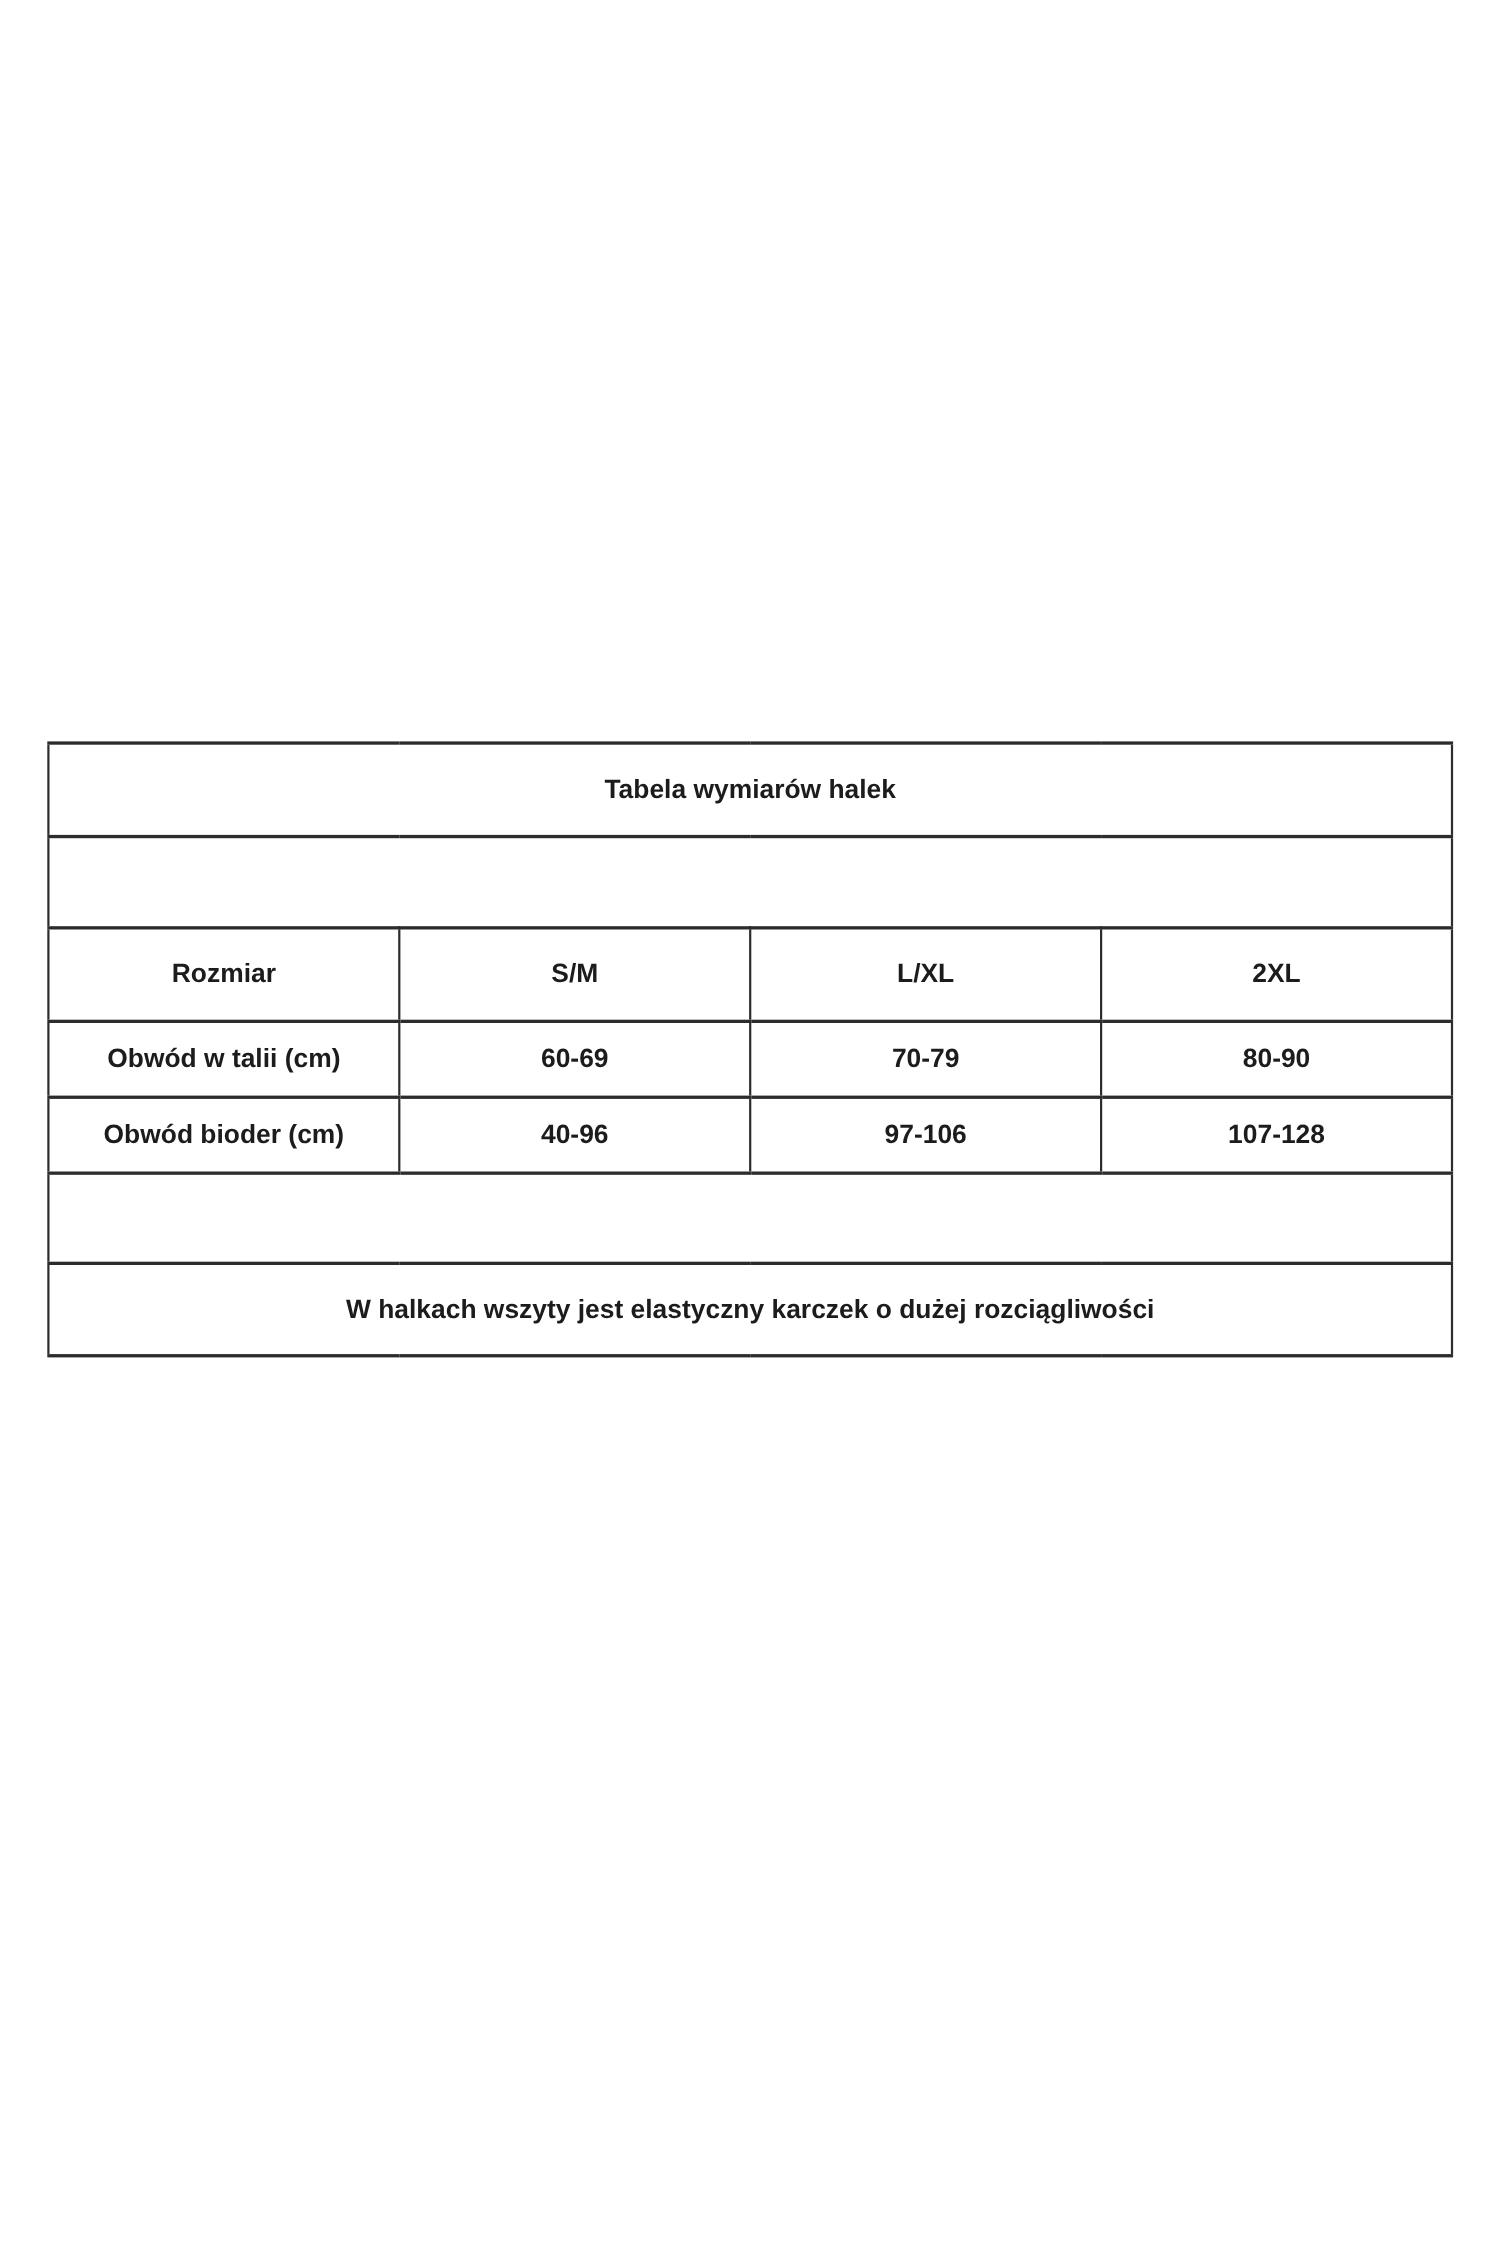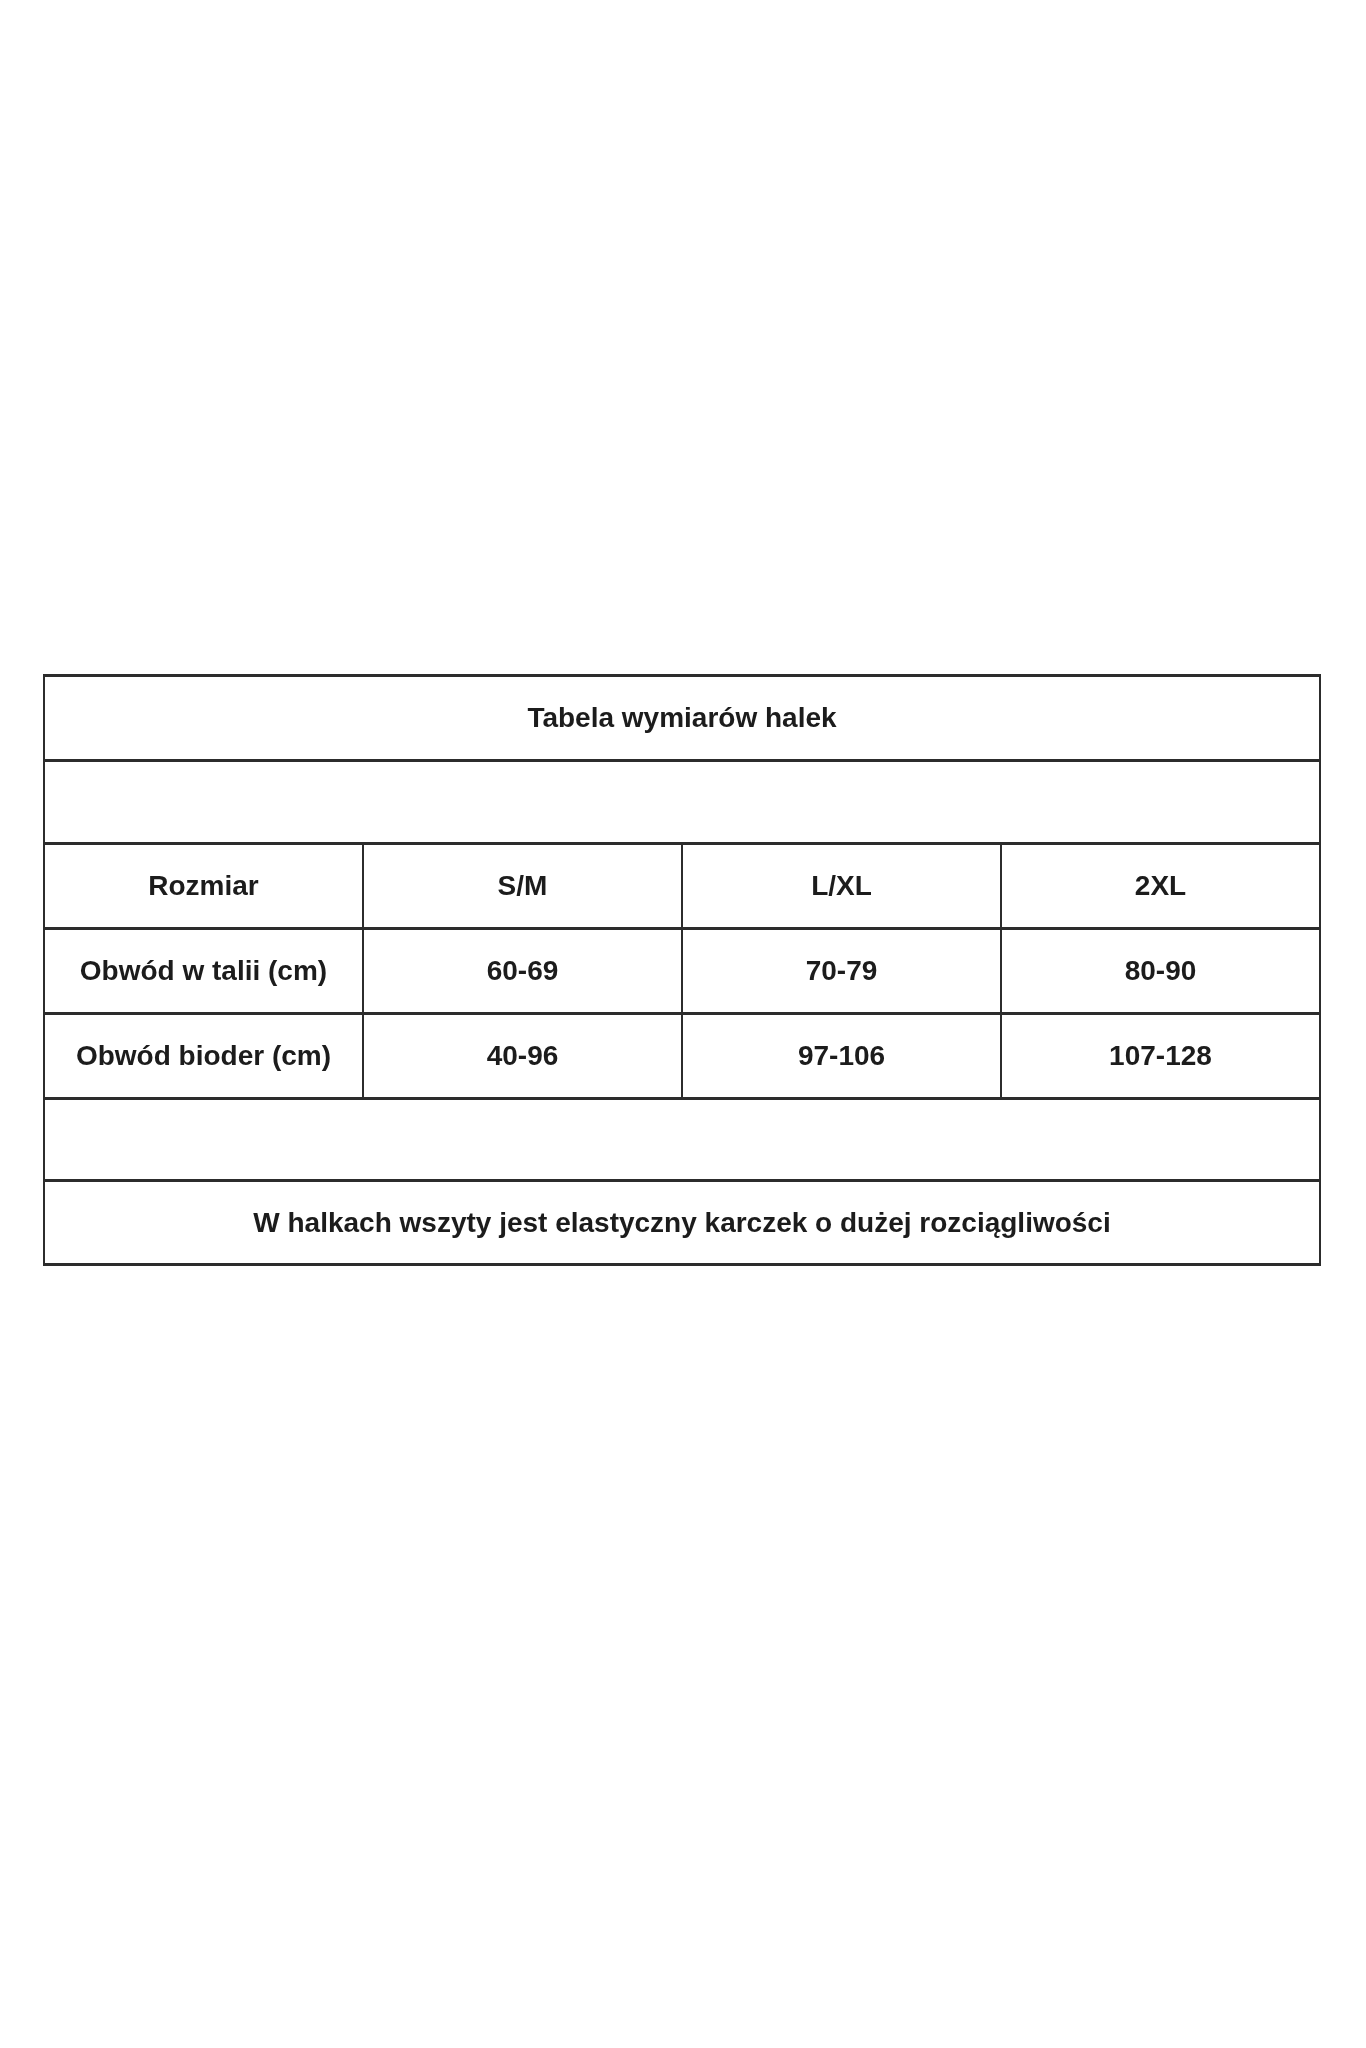--- a/index.html
+++ b/index.html
@@ -26,37 +26,37 @@
     left: 43px;
     top: 674px;
     width: 1278px;
   }
   table.size-table {
     width: 100%;
     border-collapse: collapse;
     table-layout: fixed;
     color: var(--text);
     font-weight: 700;
-    font-size: 28px;
+    font-size: 24px;
     text-align: center;
   }
   table.size-table td {
     border-left: 2px solid var(--border);
     border-right: 2px solid var(--border);
     border-top: 3px solid var(--border);
     border-bottom: 3px solid var(--border);
     vertical-align: middle;
     padding: 0 6px;
     overflow: hidden;
     white-space: nowrap;
   }
   tr.r-title  td { height: 85px; }
   tr.r-spacer1 td { height: 83px; }
   tr.r-head   td { height: 85px; }
-  tr.r-data   td { height: 85px; margin-top: 20px; }
+  tr.r-data   td { height: 69px; margin-top: 20px; }
   tr.r-spacer2 td { height: 82px; }
   tr.r-note   td { height: 84px; }
 </style>
 </head>
 <body>
 
 <div class="page">
   <div class="table-wrap">
     <table class="size-table">
       <tbody>

